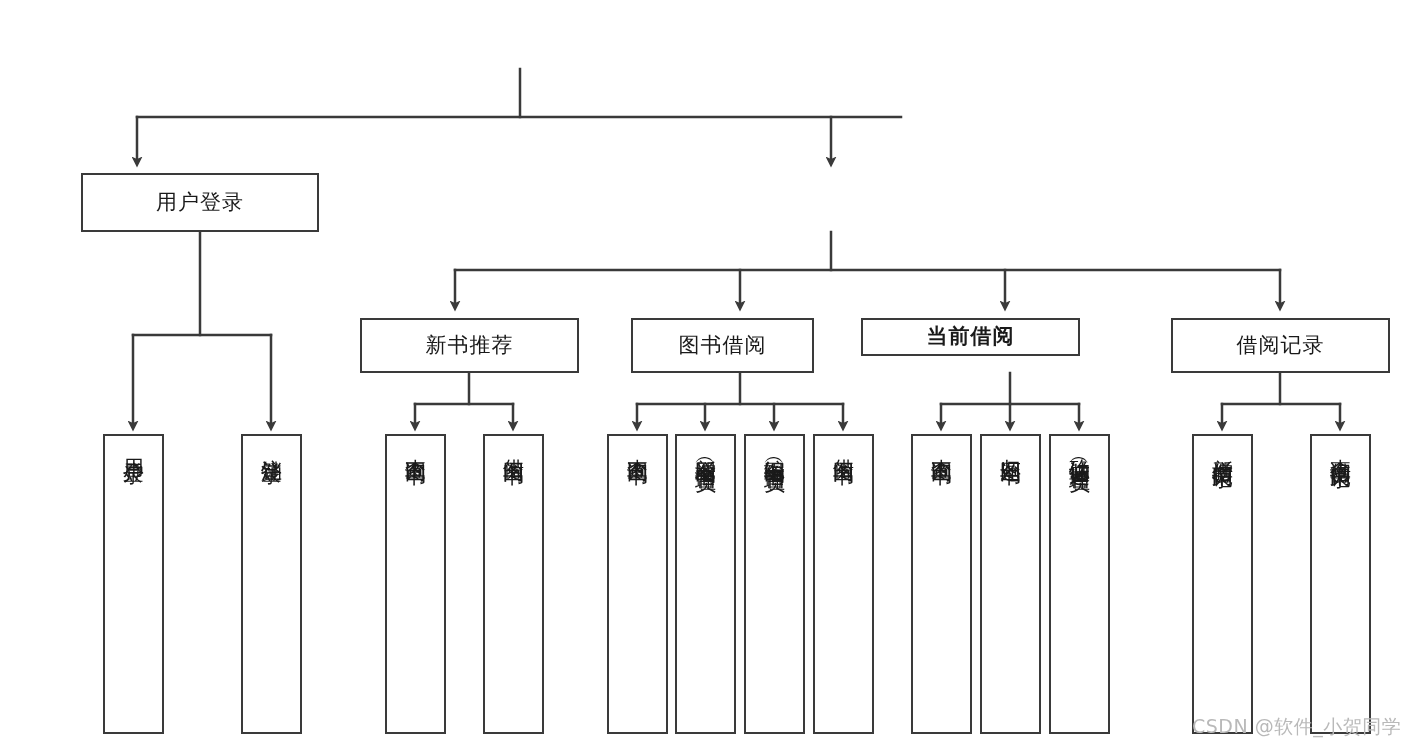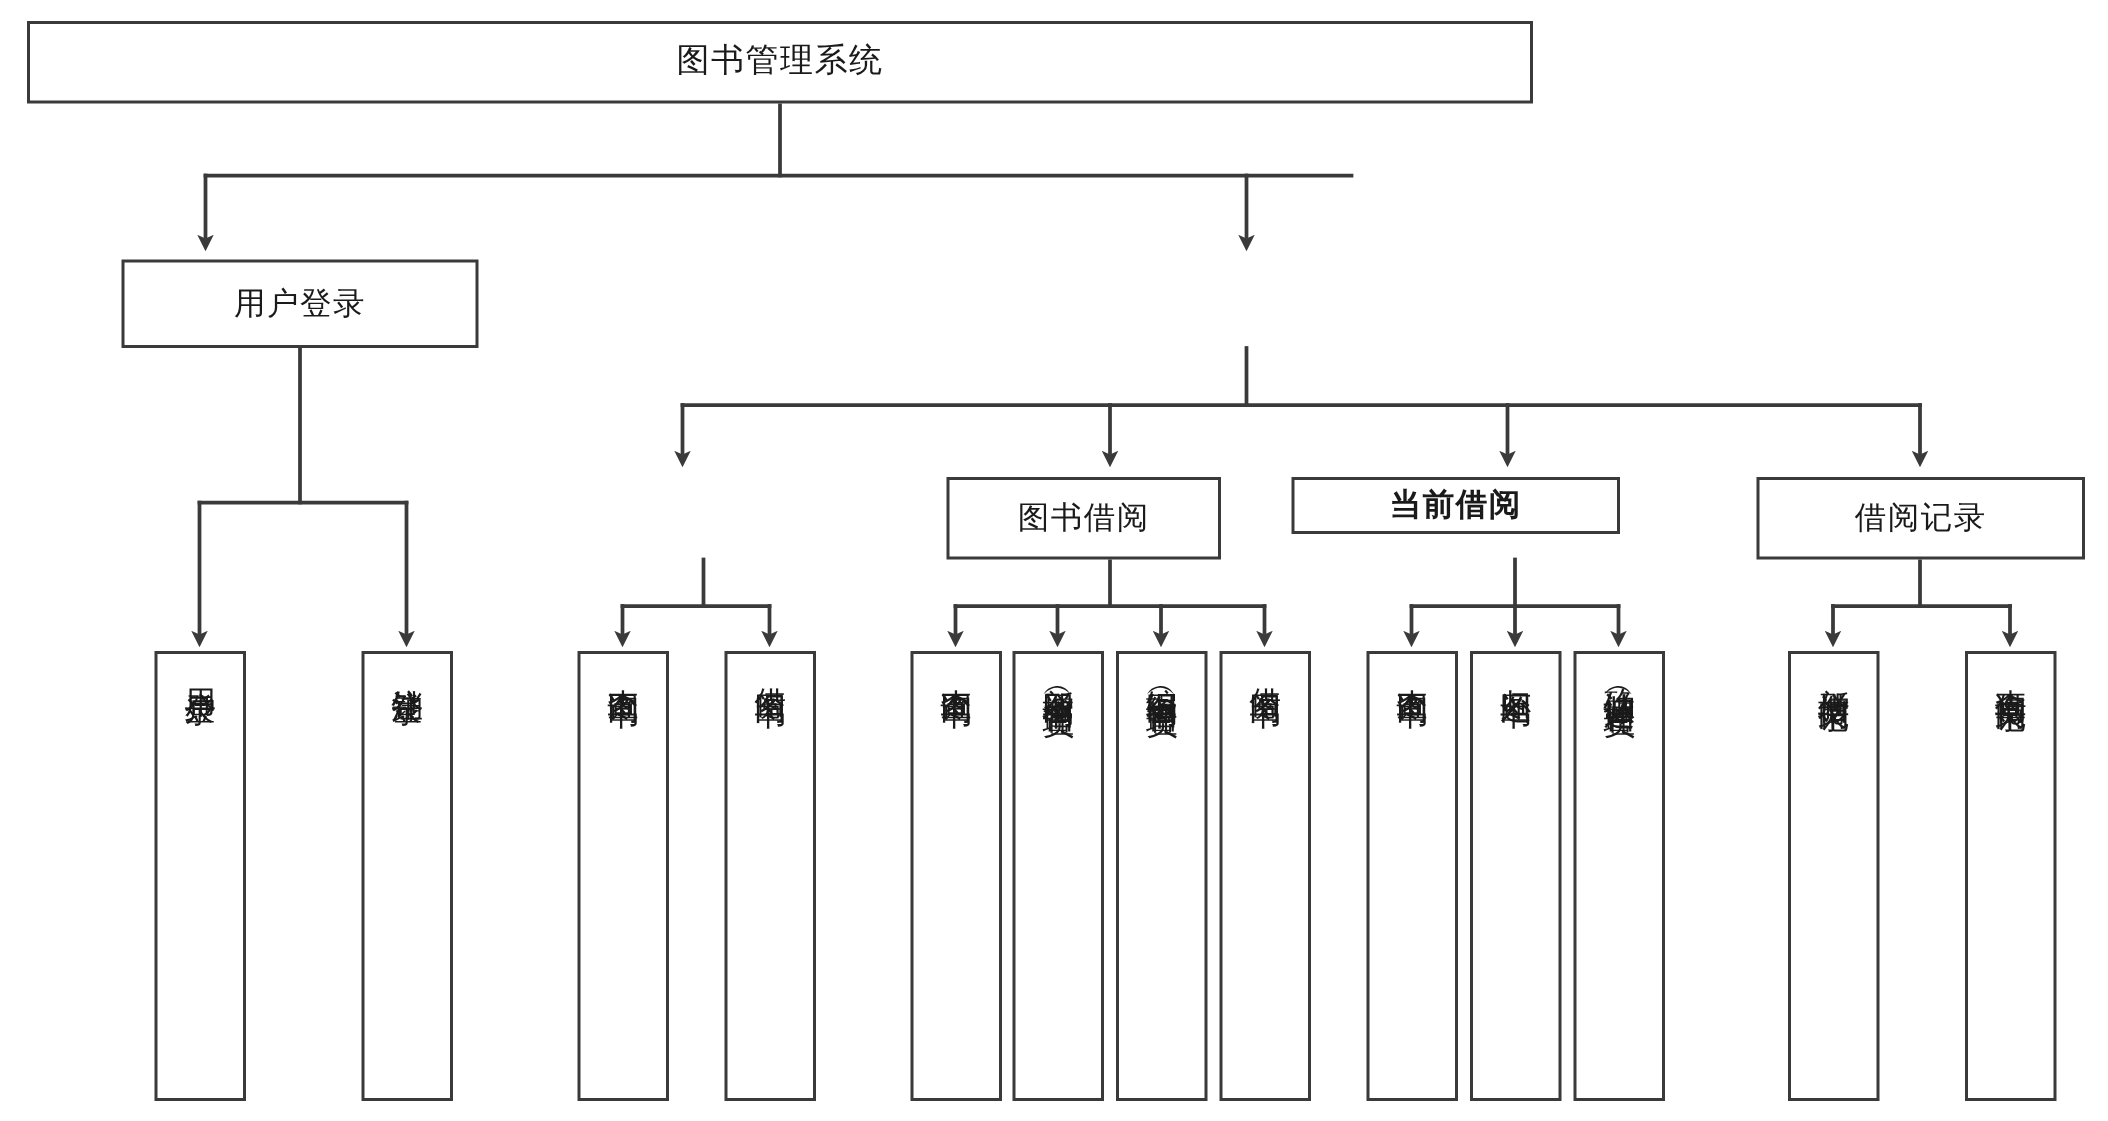--- a/index.html
+++ b/index.html
@@ -115,29 +115,29 @@
       <path d="M1010,404 L1010,422" marker-end="url(#arw)"></path>
       <path d="M1079,404 L1079,422" marker-end="url(#arw)"></path>
 
       <path d="M1280,373 L1280,404"></path>
       <path d="M1222,404 L1340,404"></path>
       <path d="M1222,404 L1222,422" marker-end="url(#arw)"></path>
       <path d="M1340,404 L1340,422" marker-end="url(#arw)"></path>
     </g>
   </svg>
 
-  <div class="node h root" style="left:18px; top:14px; width:1004px; height:55px;">
-    <span>图书管理系统</span>
-  </div>
 
   <div class="node h" style="left:81px; top:173px; width:238px; height:59px;">
     <span>用户登录</span>
   </div>
 
 
+  <div class="node h" style="left:360px; top:318px; width:219px; height:55px;">
+    <span>新书推荐</span>
+  </div>
 
   <div class="node h" style="left:631px; top:318px; width:183px; height:55px;">
     <span>图书借阅</span>
   </div>
 
   <div class="node h" style="left:861px; top:318px; width:219px; height:38px;font-weight:bold;">
     <span>当前借阅</span>
   </div>
 
   <div class="node h" style="left:1171px; top:318px; width:219px; height:55px;">
@@ -189,14 +189,15 @@
   </div>
 
   <div class="node v" style="left:1192px; top:434px; width:61px; height:300px;">
     <span class="vtext">新增借阅记录</span>
   </div>
 
   <div class="node v" style="left:1310px; top:434px; width:61px; height:300px;">
     <span class="vtext">查询借阅记录</span>
   </div>
 
+  <div class="watermark" style="left:1192px; top:714px;">CSDN @软件_小贺同学</div>
 
 </div>
 
 </body></html>

